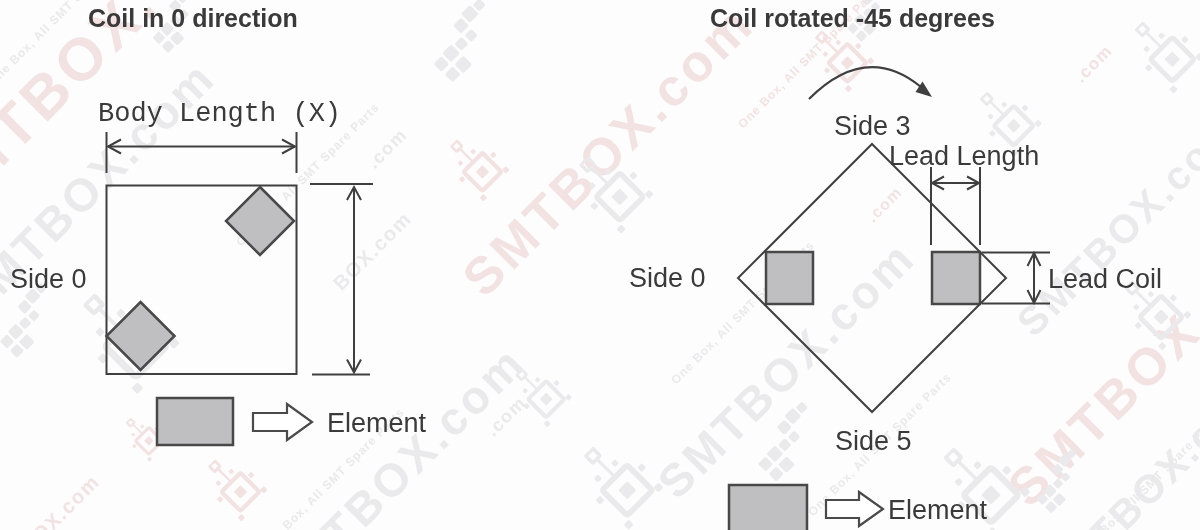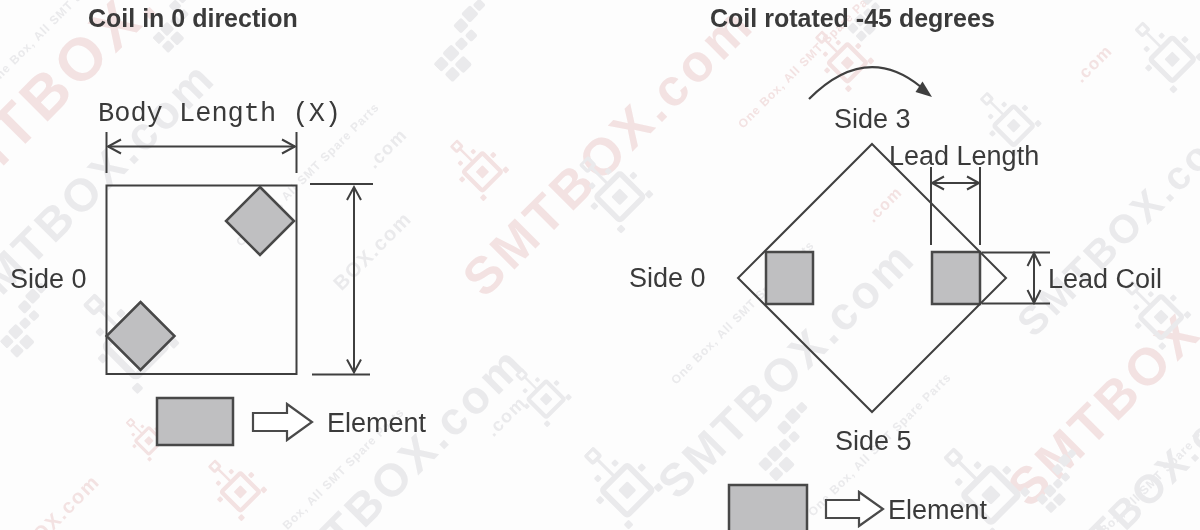--- a/index.html
+++ b/index.html
@@ -207,20 +207,20 @@
       </g>
     </g>
   </svg>
 
   <div class="lbl title" style="left:88px;top:4px">Coil in 0 direction</div>
   <div class="lbl centered" style="left:98px;top:99px;width:212px">Body Length (X)</div>
   <div class="lbl" style="left:10px;top:264px">Side 0</div>
   <div class="lbl" style="left:327px;top:408px">Element</div>
 
   <div class="lbl title" style="left:710px;top:4px">Coil rotated -45 degrees</div>
-  <div class="lbl" style="left:834px;top:104px">Side 3</div>
+  <div class="lbl" style="left:834px;top:111px">Side 3</div>
   <div class="lbl" style="left:889px;top:141px">Lead Length</div>
   <div class="lbl" style="left:629px;top:263px">Side 0</div>
   <div class="lbl" style="left:1048px;top:264px">Lead Coil</div>
   <div class="lbl" style="left:835px;top:426px">Side 5</div>
   <div class="lbl" style="left:888px;top:495px">Element</div>
 
 </div>
 
 </body></html>

